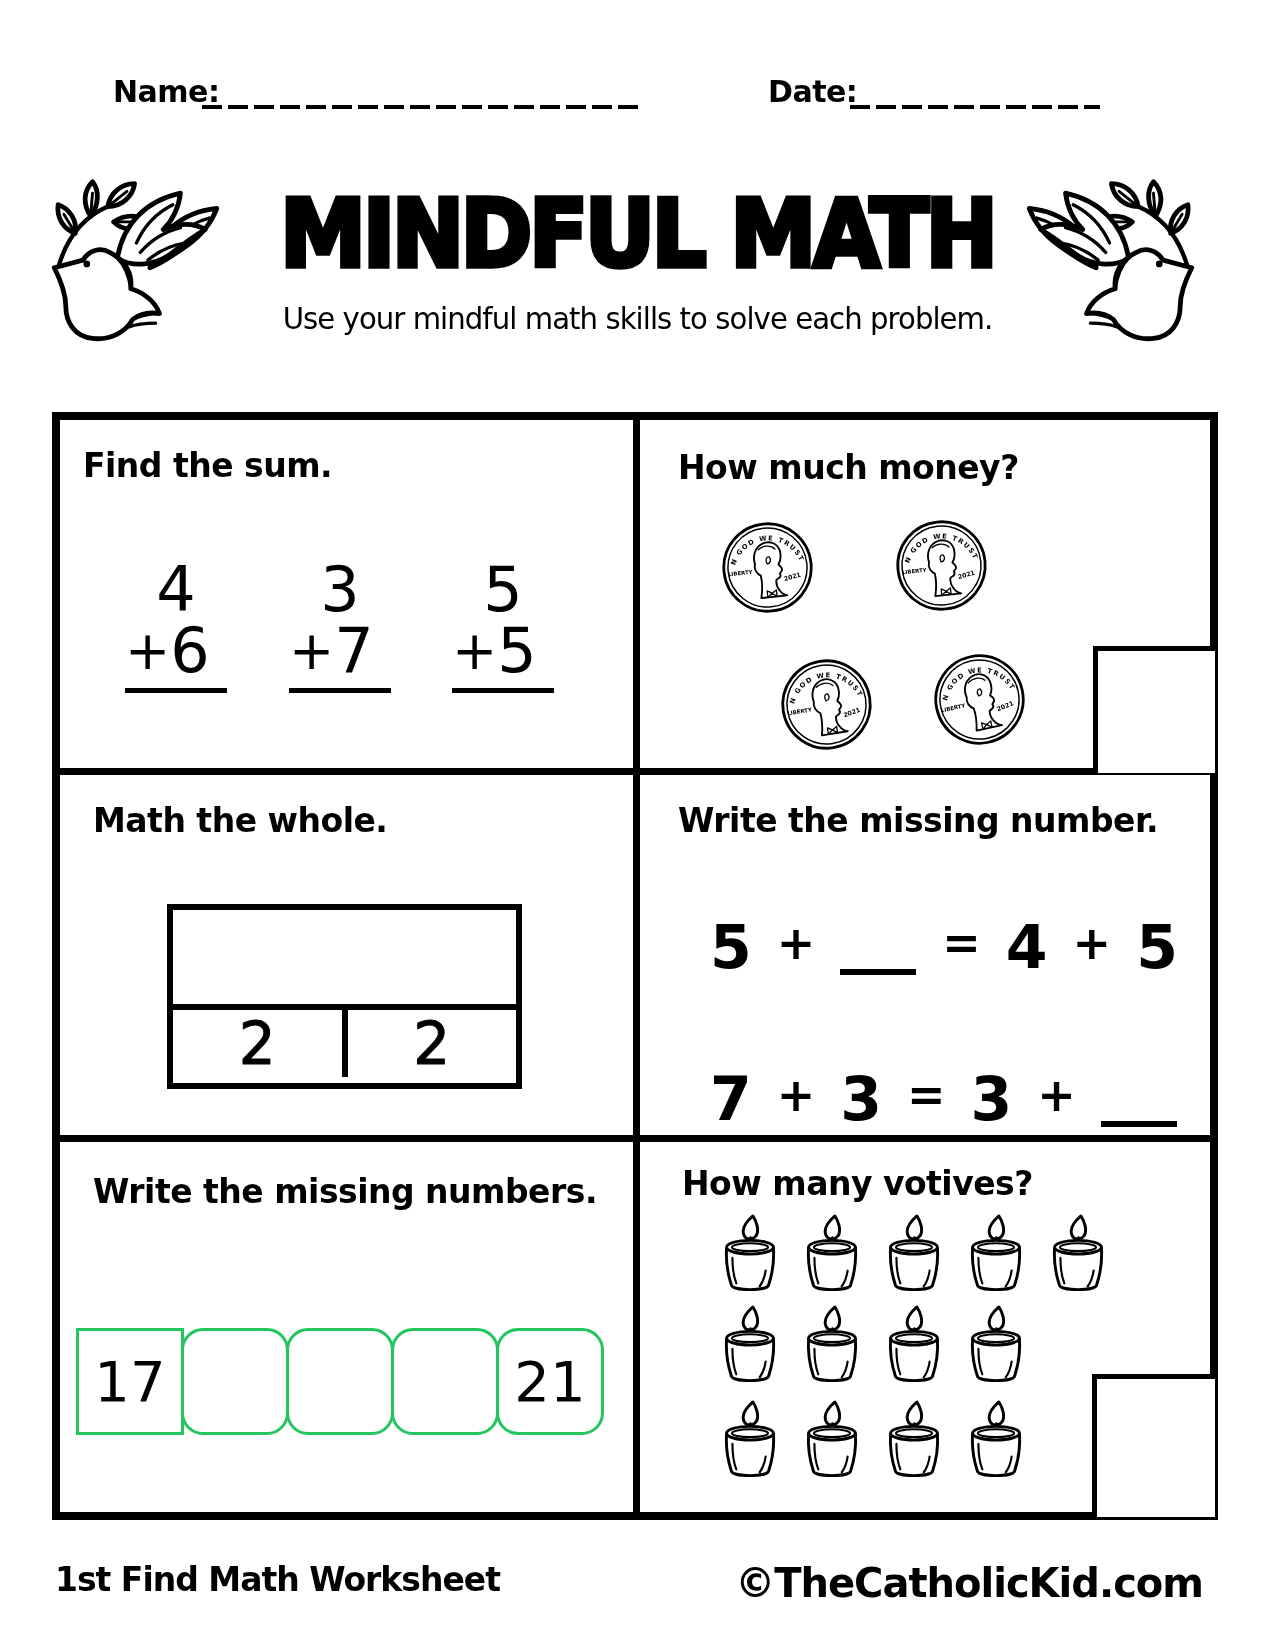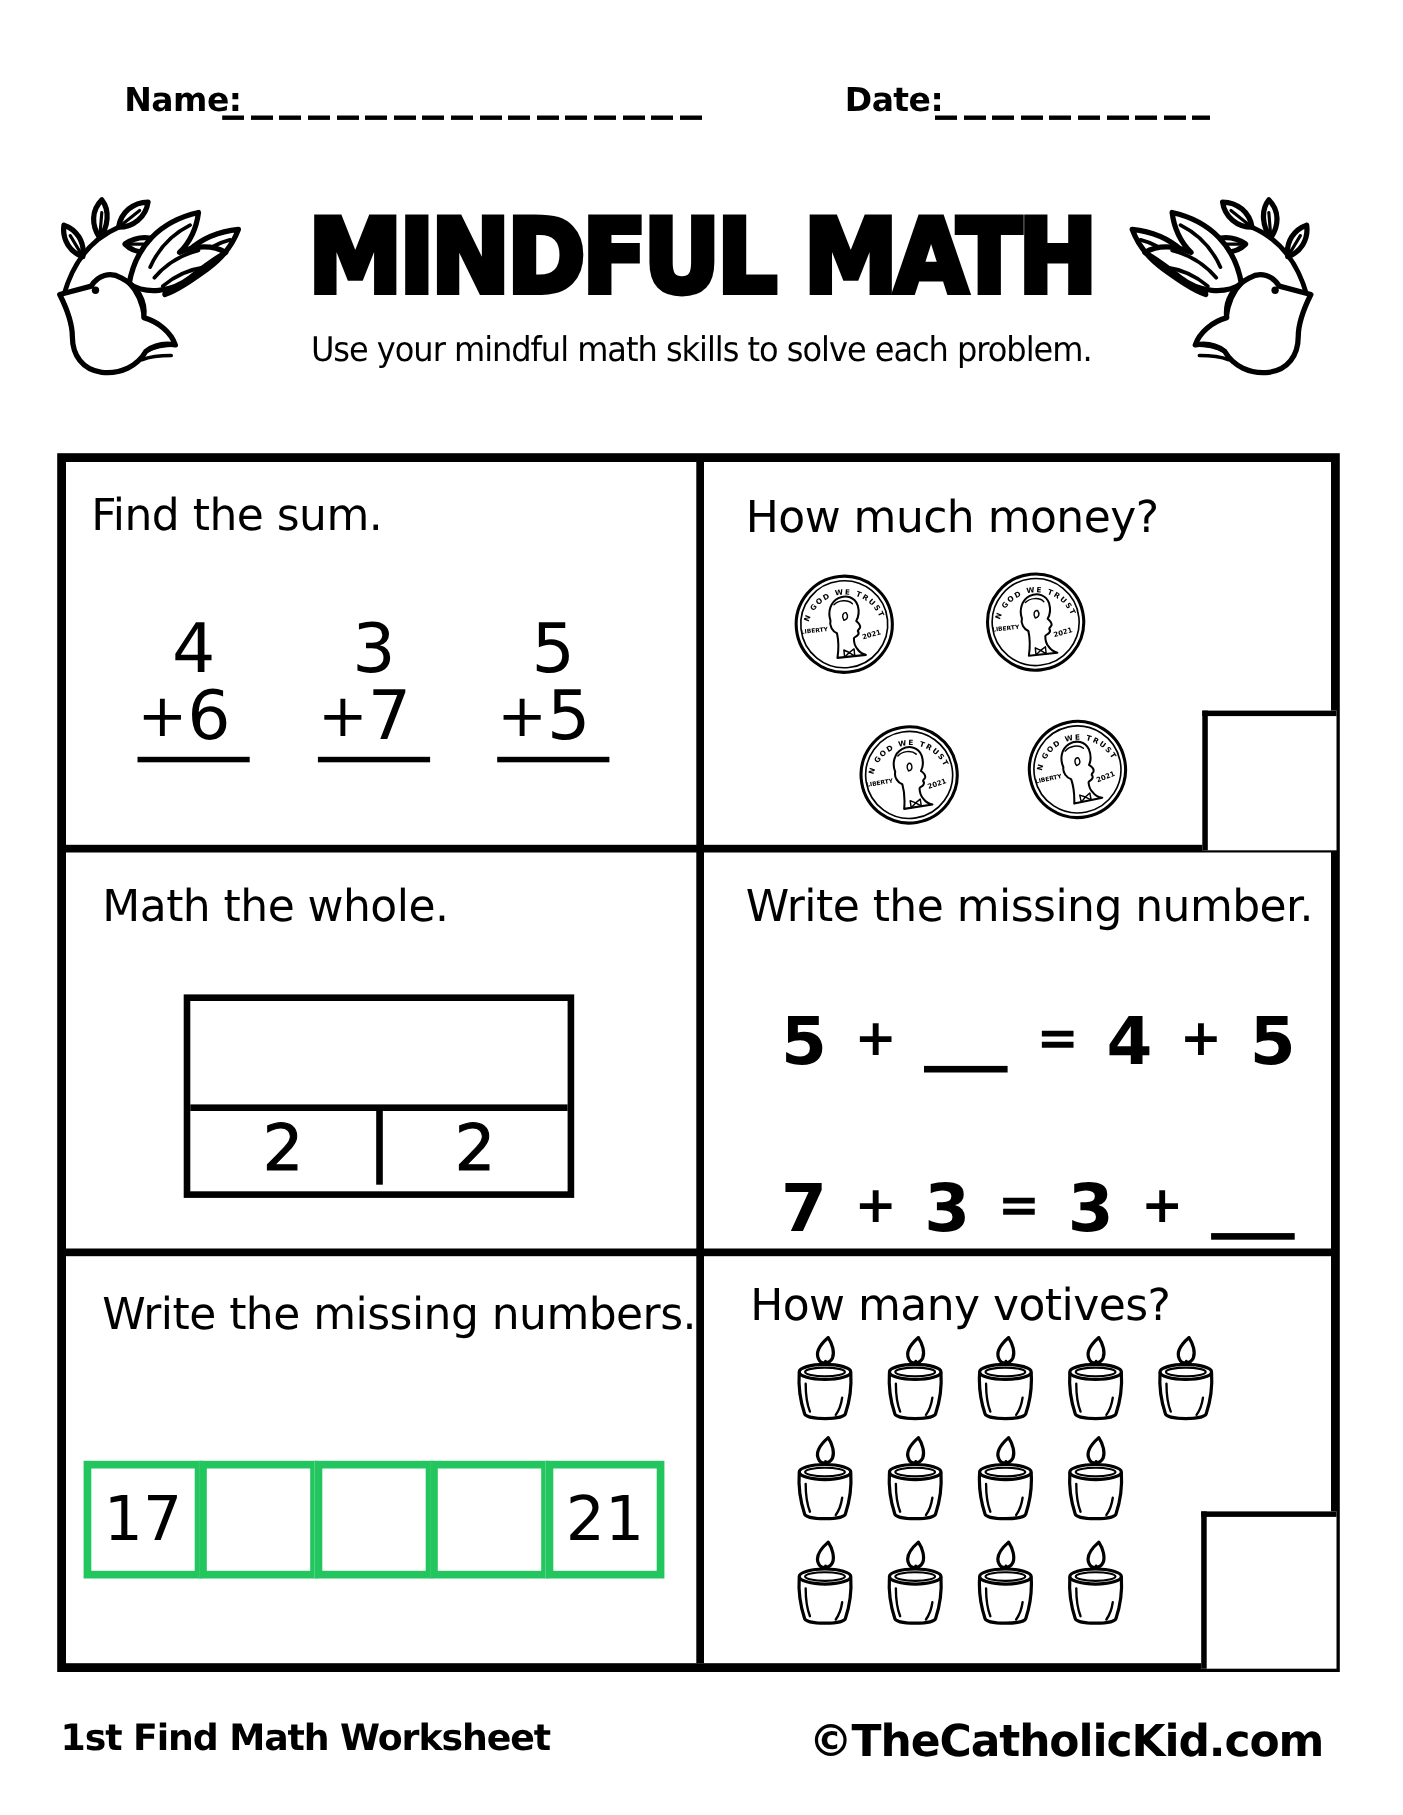--- a/index.html
+++ b/index.html
@@ -33,21 +33,21 @@
   .hline-1{top:348px;}
   .hline-2{top:715px;}
 
   .cell{position:absolute;box-sizing:border-box;}
   .cell-a{left:60px;top:420px;width:573px;height:348px;}
   .cell-b{left:641px;top:420px;width:569px;height:332px;}
   .cell-c{left:60px;top:775px;width:573px;height:360px;}
   .cell-d{left:641px;top:775px;width:569px;height:360px;}
   .cell-e{left:60px;top:1142px;width:573px;height:370px;}
   .cell-f{left:641px;top:1142px;width:569px;height:370px;}
-  .prompt{position:absolute;font-size:40px;letter-spacing:-.5px;white-space:nowrap;}
+  .prompt{position:absolute;font-size:33px;letter-spacing:-.5px;white-space:nowrap;font-weight:bold;}
 
   
   .problem{position:absolute;top:140px;width:102px;}
   .prob-1{left:65px;}.prob-2{left:229px;}.prob-3{left:392px;}
   .p-top{font-size:62px;line-height:60px;text-align:center;}
   .p-row{display:flex;justify-content:space-between;font-size:62px;line-height:62px;padding-right:18px;}
   .p-plus{font-size:54px;line-height:62px;}
   .p-line{height:5px;background:#000;margin-top:6px;}
 
   
@@ -72,23 +72,23 @@
   
   .equation{position:absolute;left:69px;display:flex;align-items:flex-end;gap:26px;
             font-size:60px;font-weight:bold;line-height:56px;letter-spacing:-1px;}
   .eq-1{top:140px;}
   .eq-2{top:292px;}
   .tok.op{font-size:46px;line-height:56px;padding-bottom:4px;}
   .blank{width:76px;height:20px;border-bottom:6px solid #000;}
 
   
   .seq{position:absolute;left:16px;top:186px;display:flex;}
-  .seq-box{width:108px;height:107px;border:7px solid #22c55e;box-sizing:border-box;
+  .seq-box{width:108px;height:107px;border:3px solid #22c55e;box-sizing:border-box;
            display:flex;align-items:center;justify-content:center;font-size:56px;background:#fff;}
-  .seq-box + .seq-box{margin-left:-3px;}
+  .seq-box + .seq-box{margin-left:-3px;border-radius:22px;}
 
   
   .vrow{position:absolute;display:flex;gap:16px;}
   .vrow-0{left:76px;top:72px;}
   .vrow-1{left:76px;top:163px;}
   .vrow-2{left:76px;top:258px;}
   .votive{width:66px;height:82px;}
 
   
   .footer-left{position:absolute;left:55px;top:1560px;font-size:33px;font-weight:bold;letter-spacing:-1px;}

